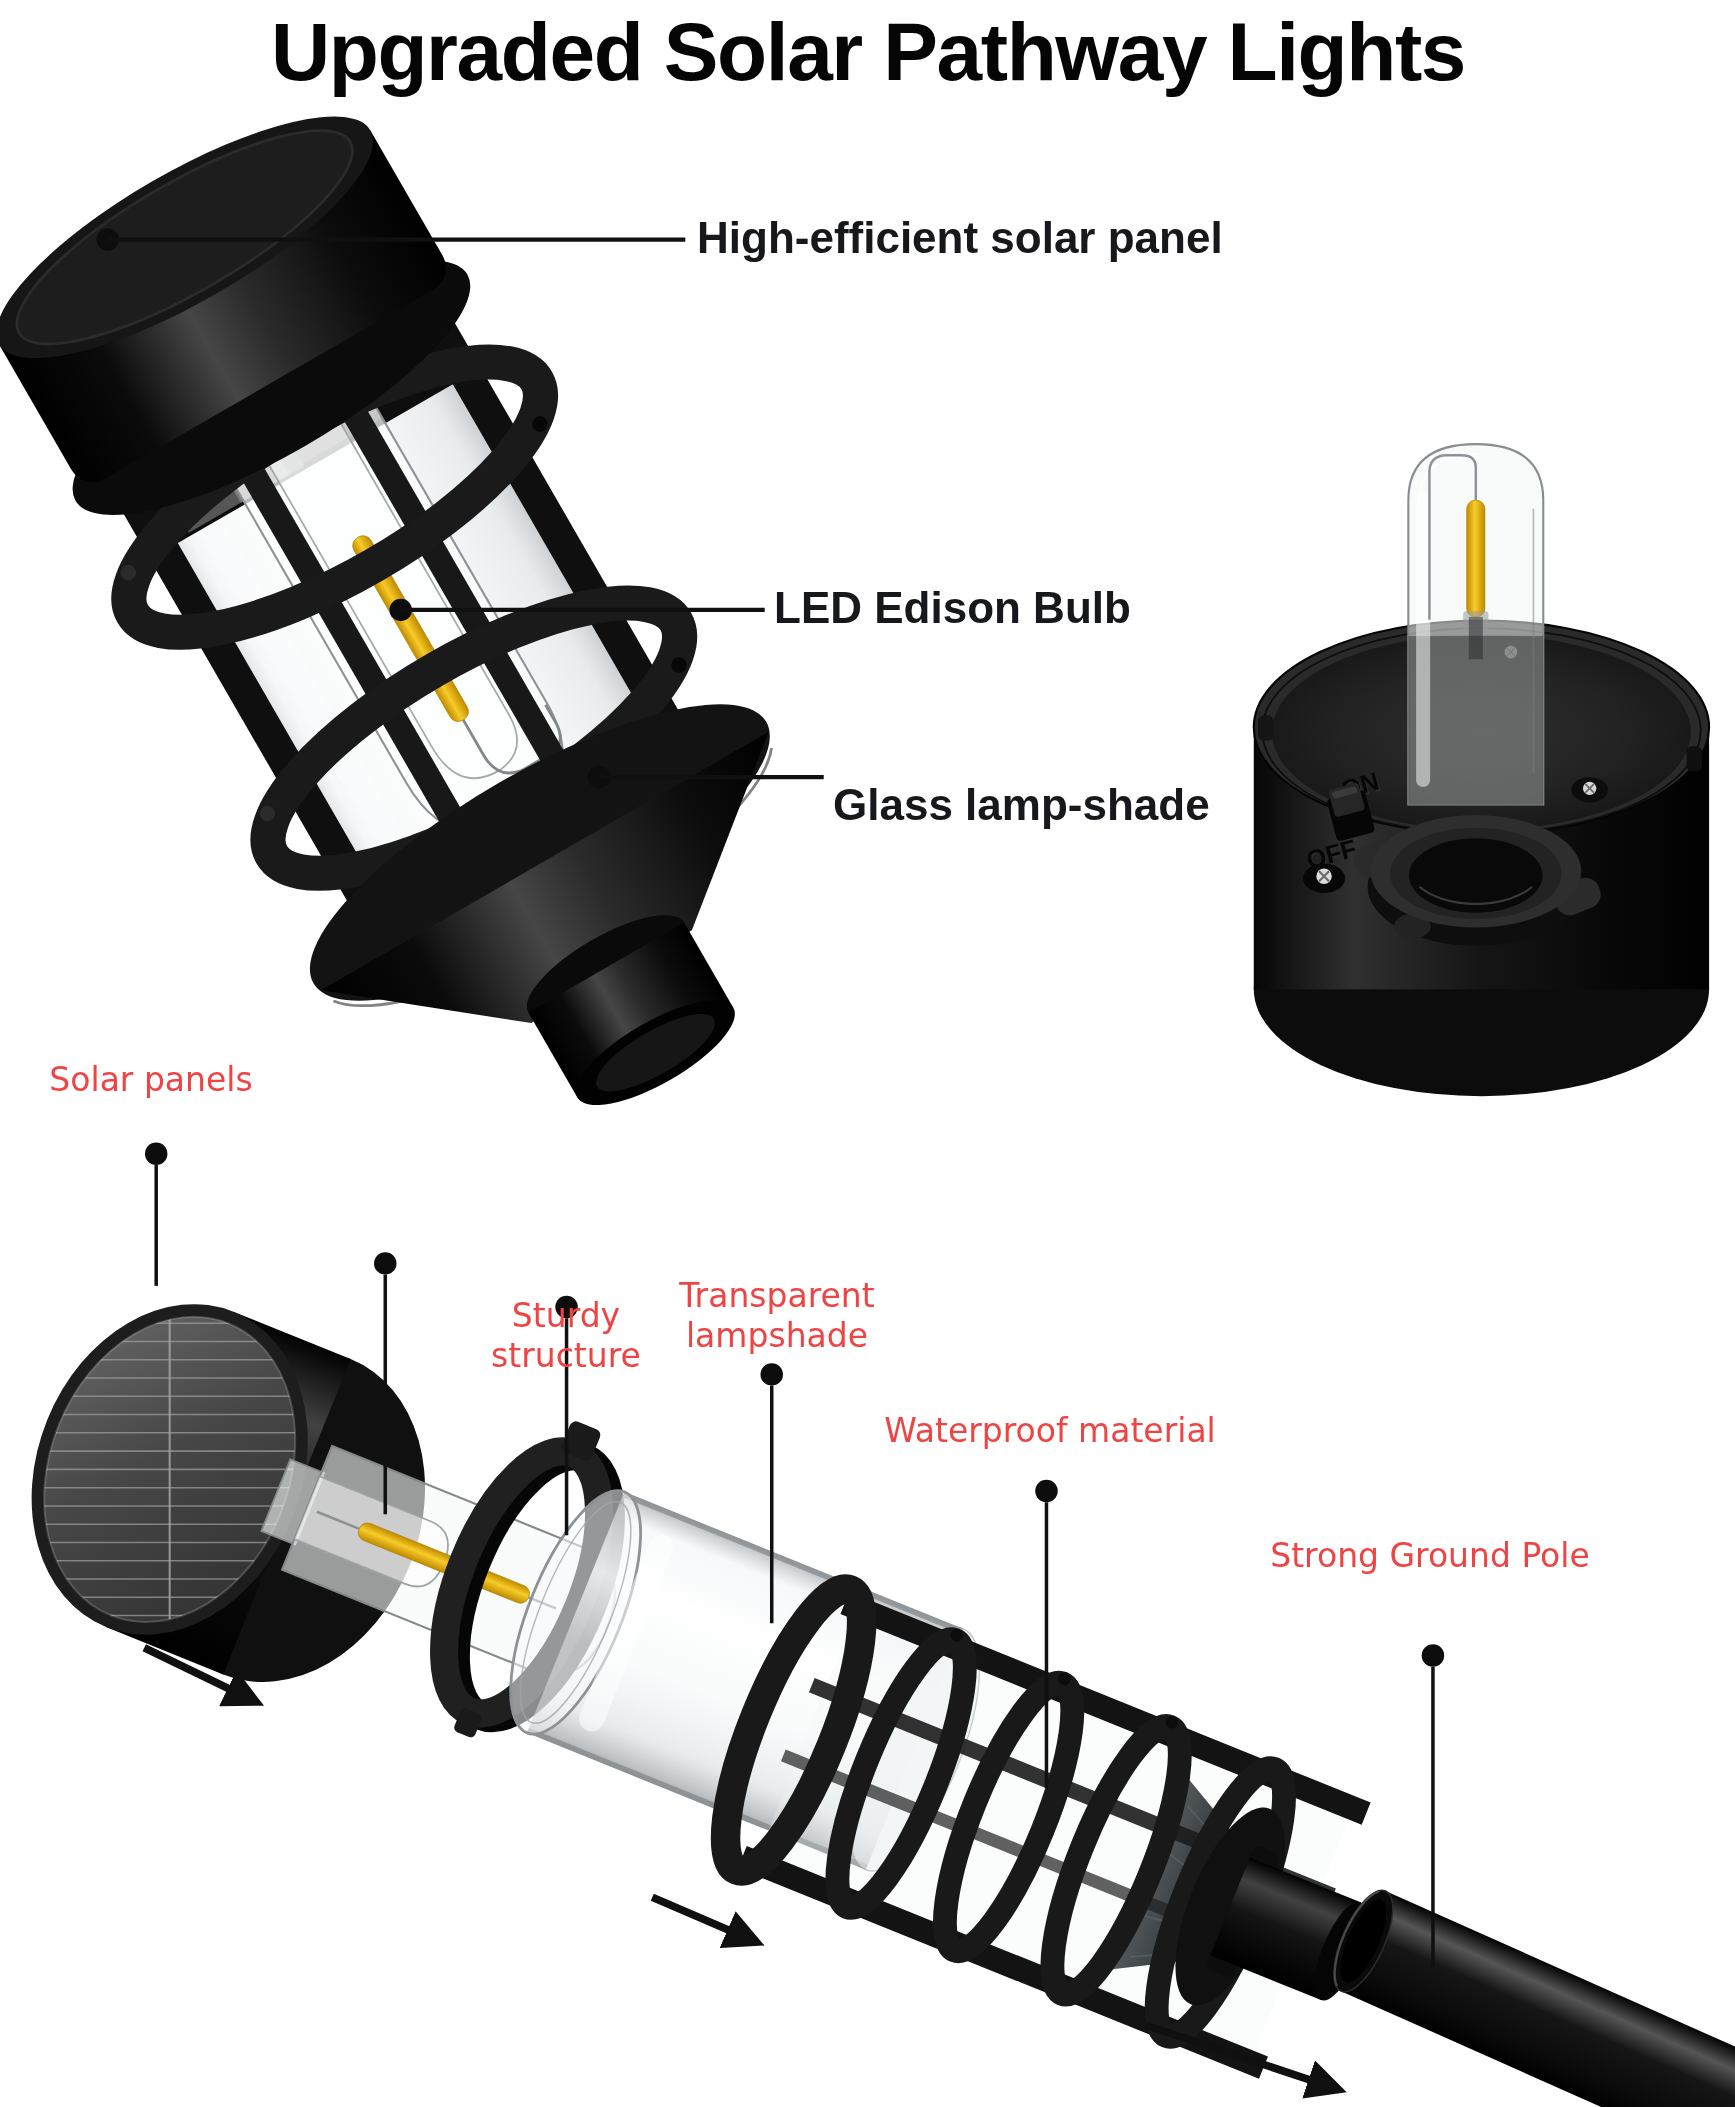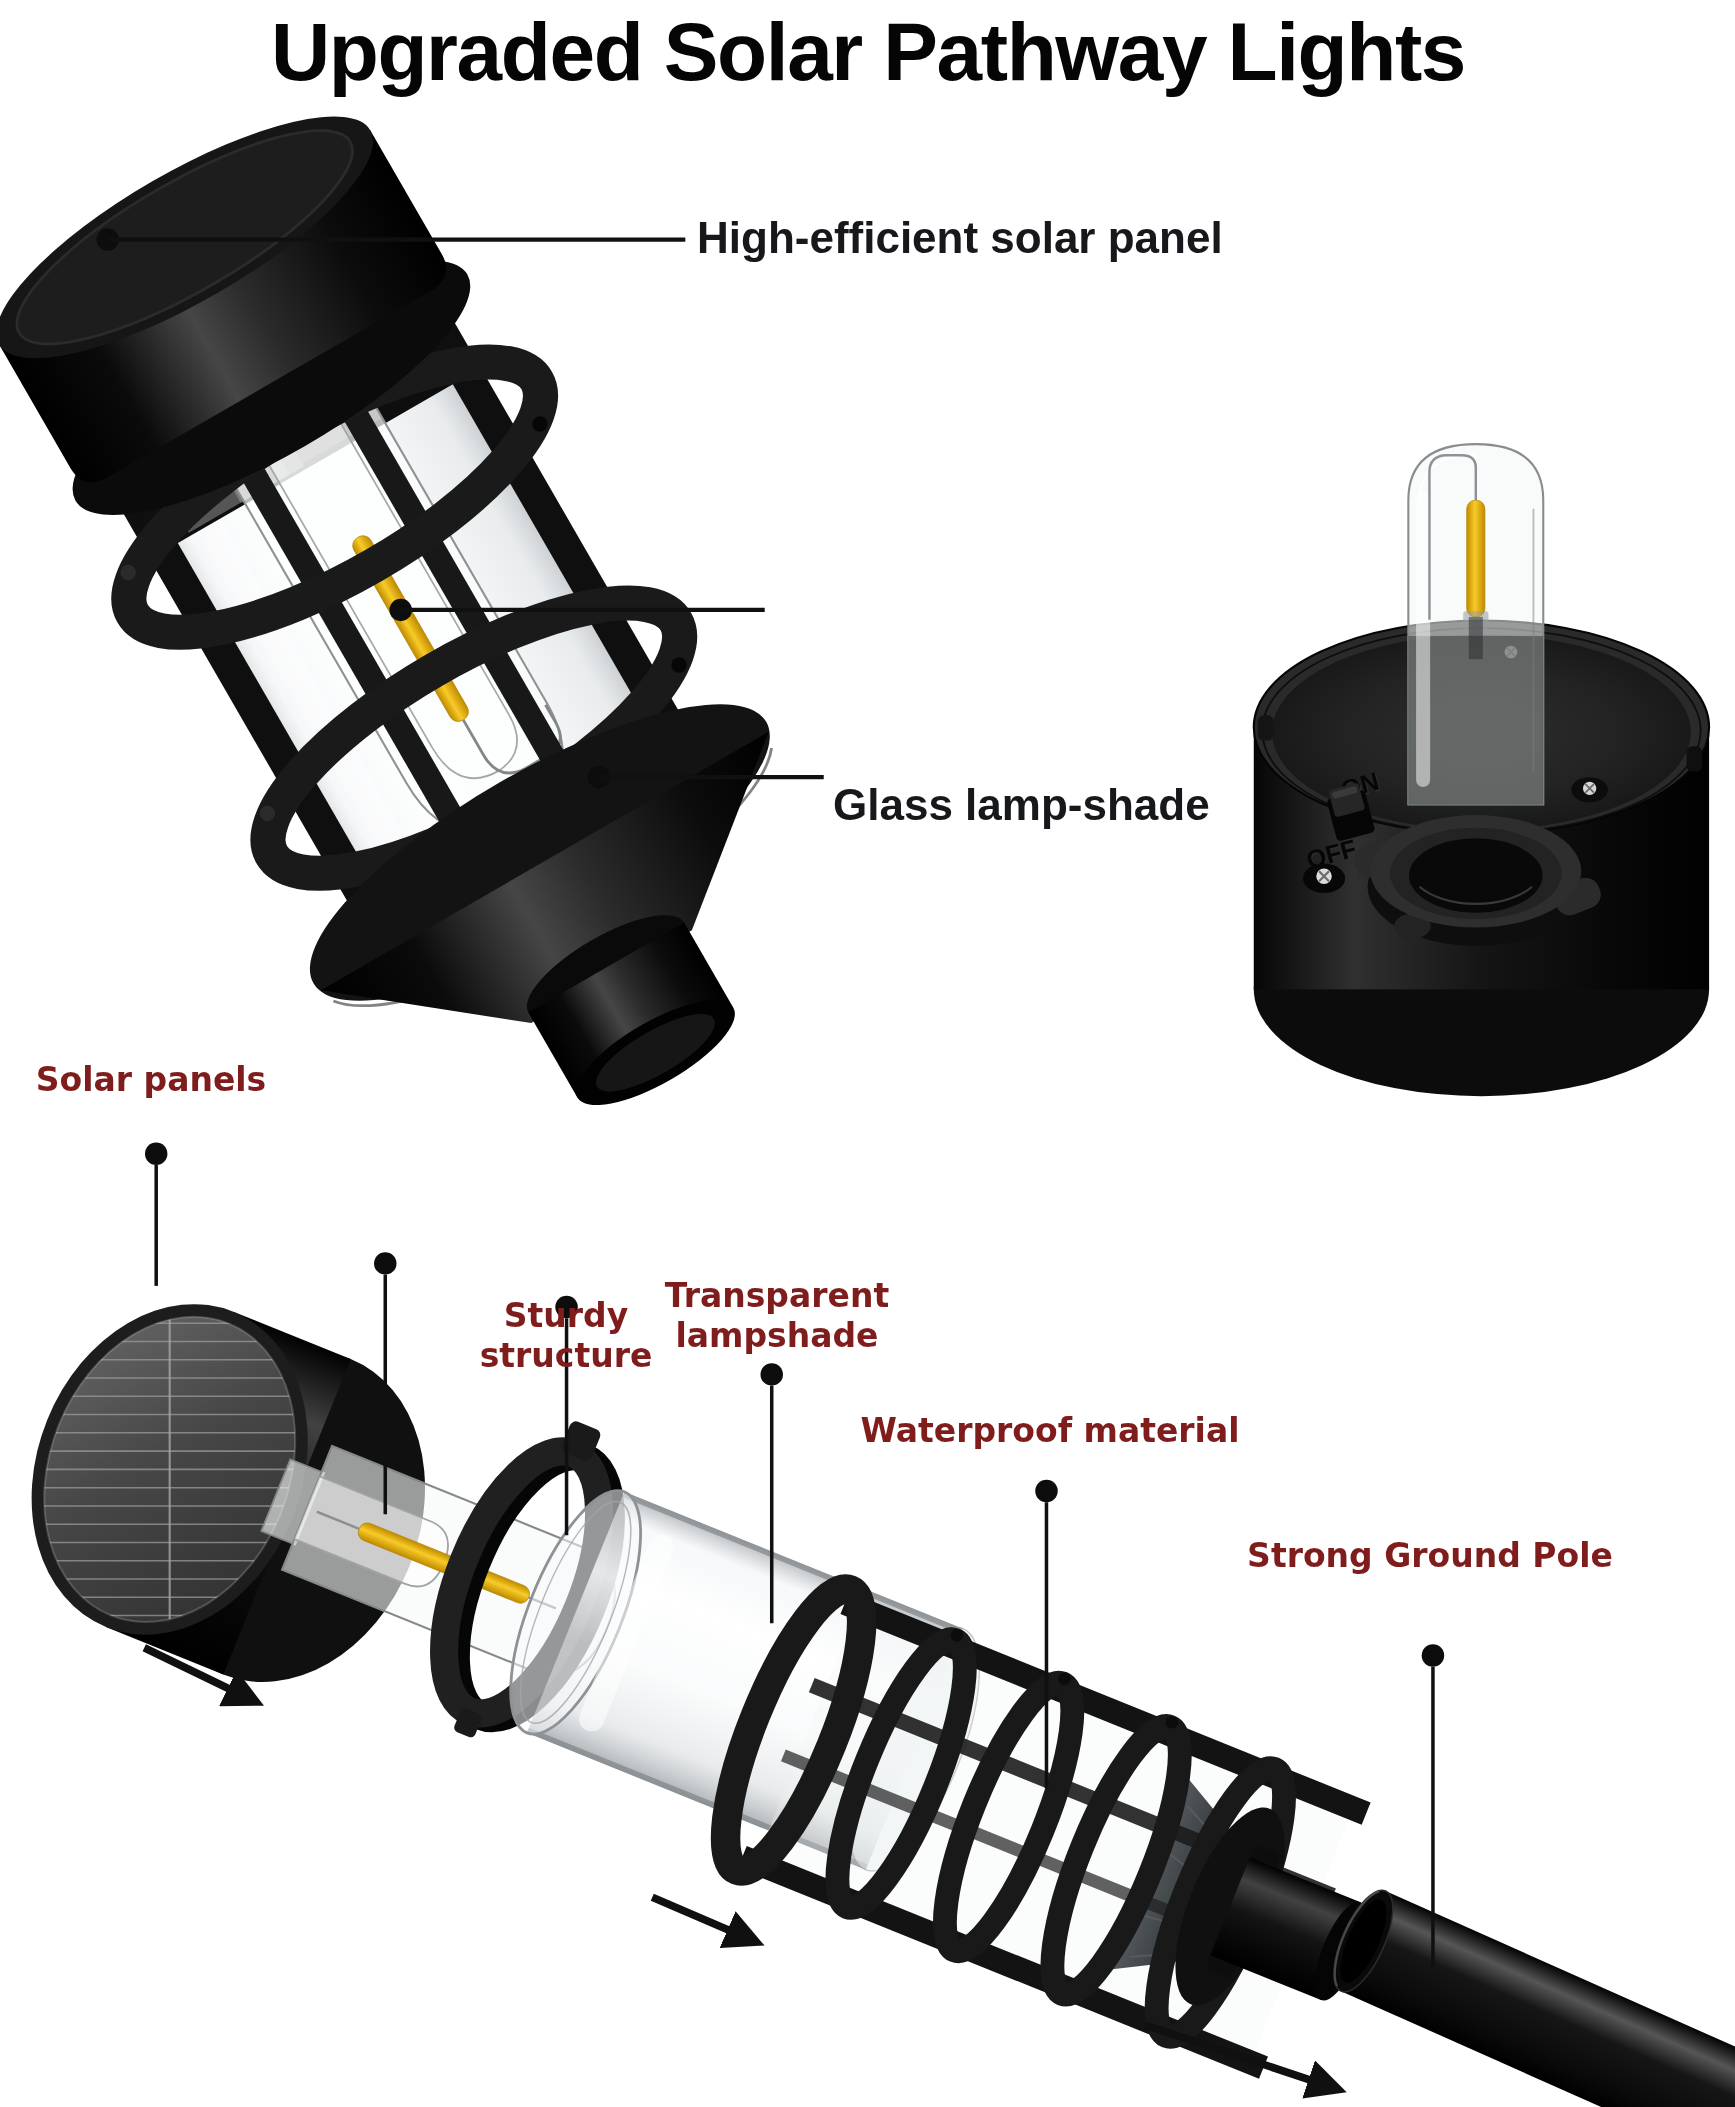--- a/index.html
+++ b/index.html
@@ -4,22 +4,22 @@
 <style>
   html,body{margin:0;padding:0;background:#fff;}
   .page{position:relative;width:1736px;height:2108px;background:#ffffff;overflow:hidden;
         font-family:"DejaVu Sans",sans-serif;color:#1a1a1a;}
   .art{position:absolute;left:0;top:0;width:1736px;height:2108px;}
   .page-title{position:absolute;left:0;right:0;top:1.4px;margin:4px;text-align:center;
         font-family:"Liberation Sans",sans-serif;font-weight:700;font-size:82px;
         letter-spacing:-1.4px;color:#050505;white-space:nowrap;}
   .callout{position:absolute;font-family:"Liberation Sans",sans-serif;font-weight:700;
         font-size:44px;color:#16181b;white-space:nowrap;line-height:1.12;}
-  .plabel{position:absolute;font-family:"DejaVu Sans",sans-serif;font-weight:700;
-        font-size:33px;color:#7f1d1d;text-align:center;line-height:1.22;
+  .plabel{position:absolute;font-family:"DejaVu Sans",sans-serif;font-weight:400;
+        font-size:33px;color:#ef4444;text-align:center;line-height:1.22;
         transform:translateX(-50%);}
   .nowrap{white-space:nowrap;}
   .c1{left:697px;top:213px;}
   .c2{left:774px;top:583px;}
   .c3{left:833px;top:780px;}
   .l1{left:151px;top:1060px;}
   .l2{left:385px;top:1159px;width:232px;}
   .l3{left:566px;top:1260px;width:176px;margin-top:36px;}
   .l4{left:777px;top:1276px;width:225px;}
   .l5{left:1050px;top:1391px;margin-top:20px;}
@@ -337,20 +337,21 @@
     </g>
 
     <g stroke="#101010" stroke-width="11" fill="none">
       <path d="M 205,2345 L 360,2420" marker-end="url(#ah)"></path>
       <path d="M 928,2700 L 1072,2762" marker-end="url(#ah)"></path>
       <path d="M 1630,2882 L 1900,2972" marker-end="url(#ah)"></path>
     </g>
   </svg>
 
   <div class="callout c1">High-efficient solar panel</div>
+  <div class="callout c2">LED Edison Bulb</div>
   <div class="callout c3">Glass lamp-shade</div>
 
   <div class="plabel l1 nowrap">Solar panels</div>
   <div class="plabel l3">Sturdy structure</div>
   <div class="plabel l4">Transparent lampshade</div>
   <div class="plabel l5 nowrap">Waterproof material</div>
   <div class="plabel l6 nowrap">Strong Ground Pole</div>
 
 </div>
 

